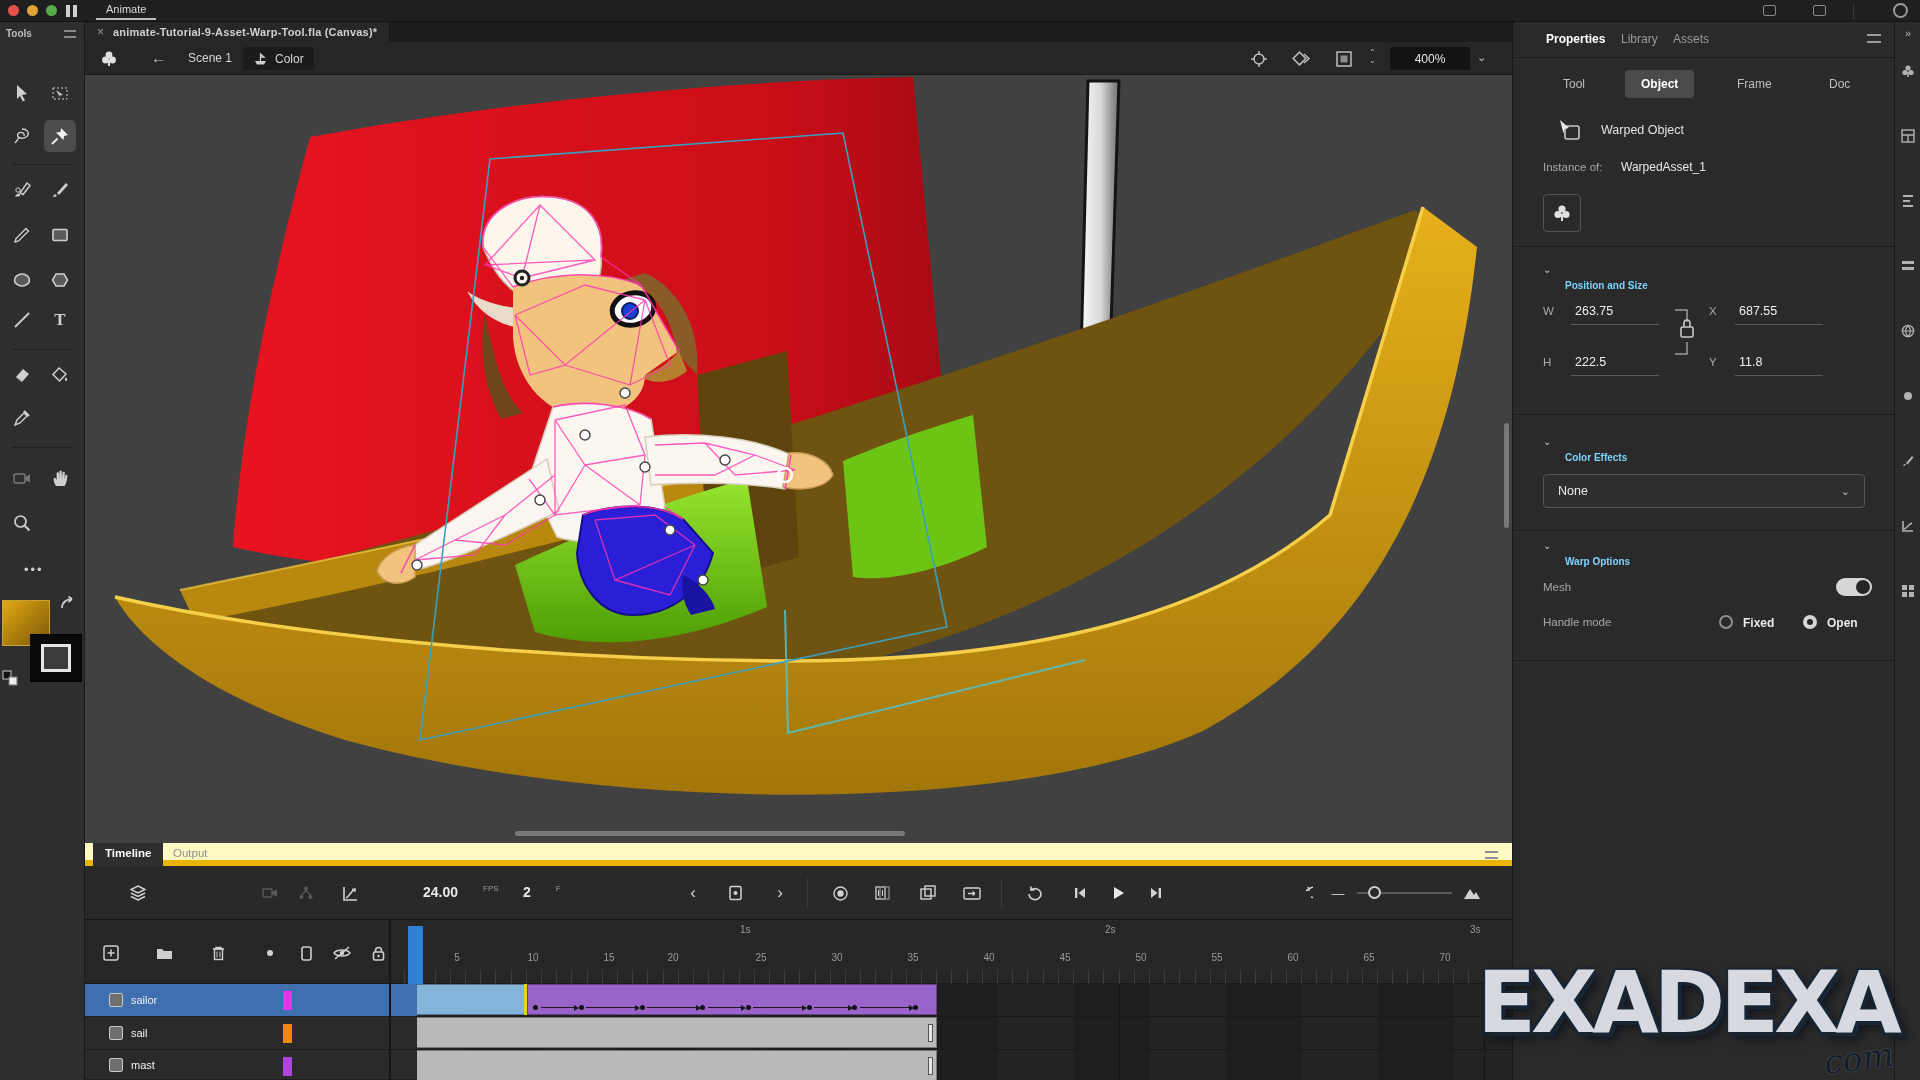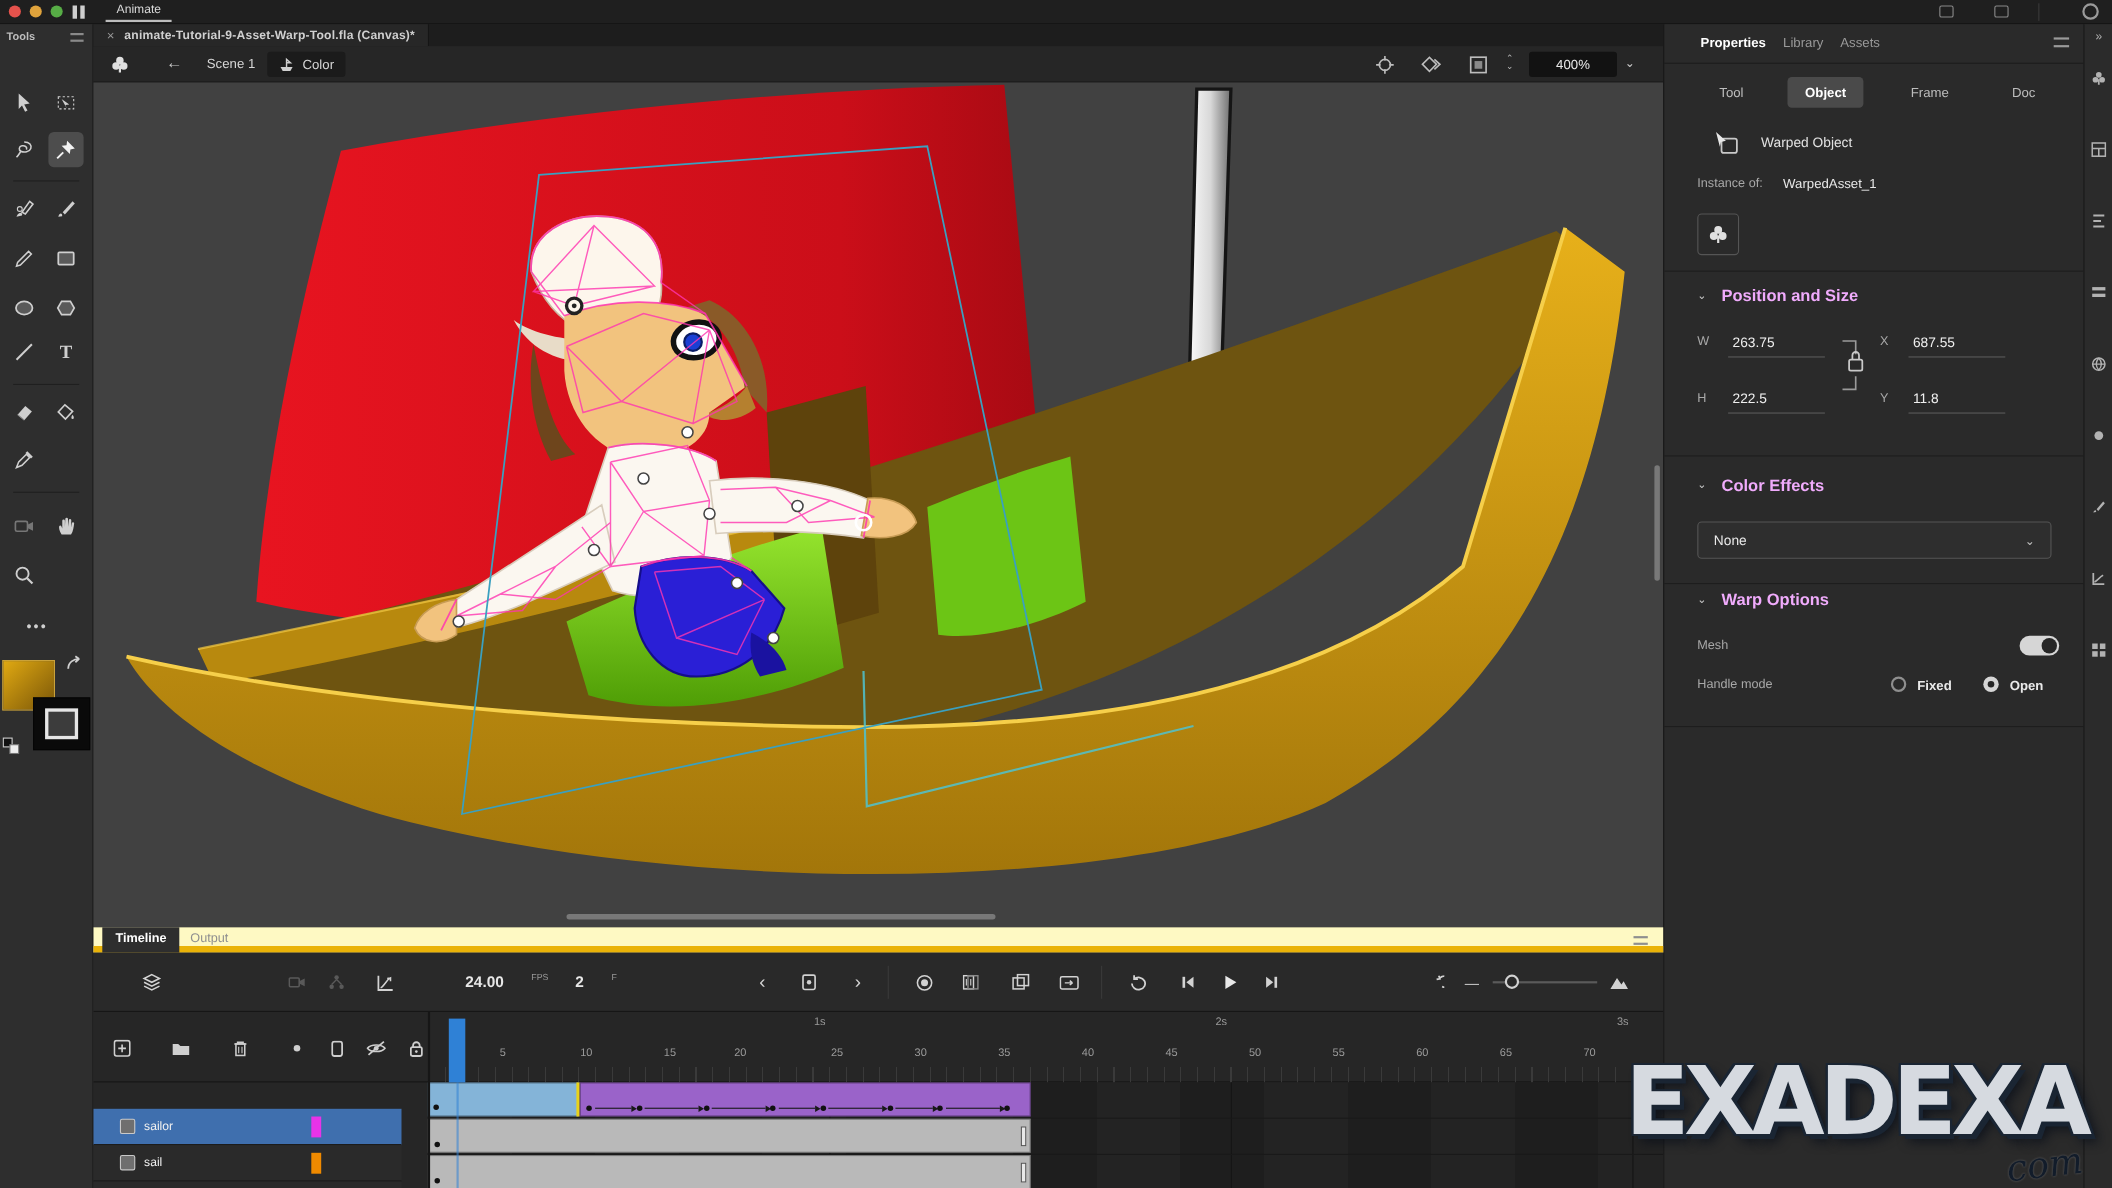--- a/index.html
+++ b/index.html
@@ -38,21 +38,21 @@
   
   #stage{left:85px;top:75px;width:1427px;height:768px;background:#414141;}
   
   #props{left:1512px;top:22px;width:382px;height:1058px;background:#2a2a2a;border-left:1px solid #171717;}
   #props-tabs{left:0;top:0;width:382px;height:36px;border-bottom:1px solid #1c1c1c;}
   #props-tabs .pt{position:absolute;top:10px;font-size:12px;color:#9a9a9a;}
   #props-tabs .pt.on{color:#ffffff;font-weight:bold;text-align:right;}
   #props-menu{right:14px;top:12px;width:14px;height:9px;border-top:2px solid #9a9a9a;border-bottom:2px solid #9a9a9a;}
   .subtab{position:absolute;top:48px;font-size:12px;color:#bdbdbd;padding:7px 16px;border-radius:4px;}
   .subtab.on{background:#4a4a4a;color:#fff;font-weight:bold;}
-  .sec-h{position:absolute;font-size:15px;font-weight:bold;color:#f0abfc;}
+  .sec-h{position:absolute;font-size:10px;font-weight:bold;color:#7dd3fc;margin-top:19px;}
   .chev{position:absolute;font-size:10px;color:#c9c9c9;}
   .pdiv{position:absolute;left:0;width:382px;height:1px;background:#1d1d1d;}
   .flabel{position:absolute;font-size:11.5px;color:#a8a8a8;}
   .fval{position:absolute;font-size:12.5px;color:#efefef;}
   .funder{position:absolute;height:1px;background:#5a5a5a;width:88px;}
   #ce-dd{left:30px;top:452px;width:322px;height:34px;border:1px solid #555;border-radius:4px;background:#2e2e2e;display:flex;align-items:center;justify-content:space-between;padding:0 14px;font-size:12.5px;color:#e8e8e8;}
   #mesh-toggle{left:323px;top:556px;width:36px;height:18px;border-radius:9px;background:#d6d6d6;}
   #mesh-knob{position:absolute;right:2px;top:2px;width:14px;height:14px;border-radius:50%;background:#262626;}
   .radio{position:absolute;width:14px;height:14px;border-radius:50%;}
   .radio.off{border:2px solid #8f8f8f;}
@@ -81,21 +81,21 @@
   .sec-mark{position:absolute;top:4px;font-size:10px;color:#9a9a9a;}
   .rnum{position:absolute;top:32px;font-size:10px;color:#9a9a9a;transform:translateX(-50%);}
   #ruler-ticks{position:absolute;left:304px;top:50px;width:1123px;height:14px;
      background:repeating-linear-gradient(to right,#3a3a3a 0 1px,transparent 1px 15.2px);}
   #grid{left:304px;top:141px;width:1123px;height:96px;
      background:repeating-linear-gradient(to right,#232323 0 76px,#1e1e1e 76px 152px);}
   .gridline24{position:absolute;top:0;width:1px;height:96px;background:#151515;}
   .tl-row-sep{position:absolute;left:0;width:1123px;height:1px;background:#191919;}
   #playhead{left:323px;top:83px;width:15px;height:58px;background:#2f81d6;}
   #playhead-line{left:330px;top:141px;width:2px;height:96px;background:rgba(47,129,214,.55);}
-  .layer-row{position:absolute;left:0;width:280px;height:33px;display:flex;align-items:center;border-bottom:1px solid #1c1c1c;background:#2a2a2a;margin-top:24px;}
+  .layer-row{position:absolute;left:0;width:332px;height:33px;display:flex;align-items:center;border-bottom:1px solid #1c1c1c;background:#2a2a2a;}
   .layer-row.sel{background:#3f6fae;}
   .layer-row .nm{font-size:11px;color:#f0f0f0;margin-left:8px;}
   .layer-row .sw{position:absolute;left:198px;top:7px;width:9px;height:19px;}
   .lyr-page{margin-left:24px;width:14px;height:14px;border:1.5px solid #c9c9c9;border-radius:2px;background:#6f6f6f;}
   .span{position:absolute;height:31px;border:1px solid rgba(0,0,0,.35);}
   .kdot{position:absolute;top:20px;width:5px;height:5px;border-radius:50%;background:#111;}
   .tween-line{position:absolute;top:22px;height:1px;background:#1a1a1a;}
   .tween-arrow{position:absolute;top:19.5px;width:0;height:0;border-left:5px solid #1a1a1a;border-top:3px solid transparent;border-bottom:3px solid transparent;}
   .endmark{position:absolute;top:6px;width:5px;height:18px;background:#e8e8e8;border:1px solid #555;}
   

